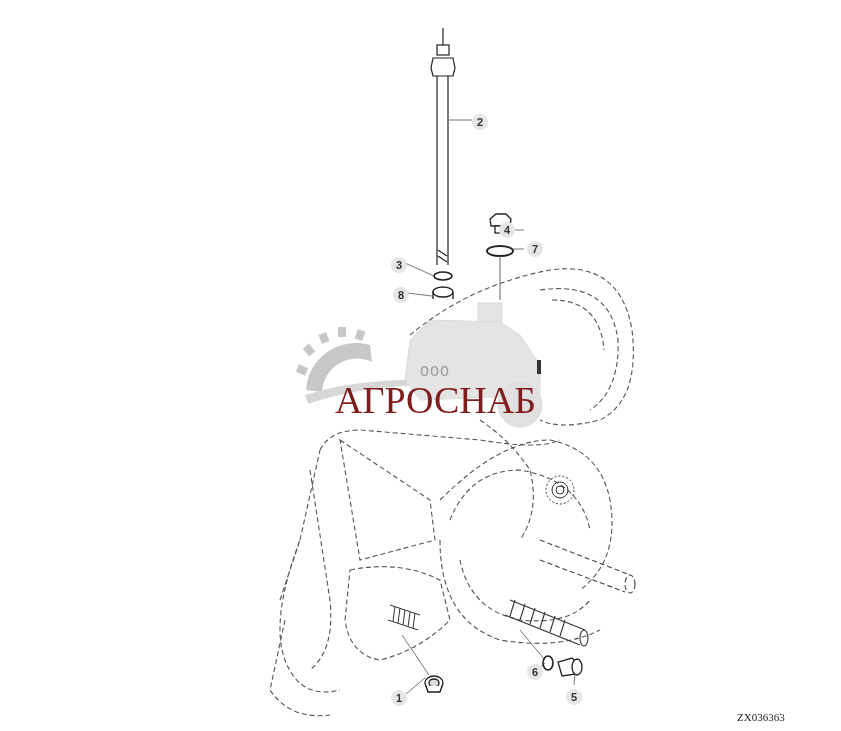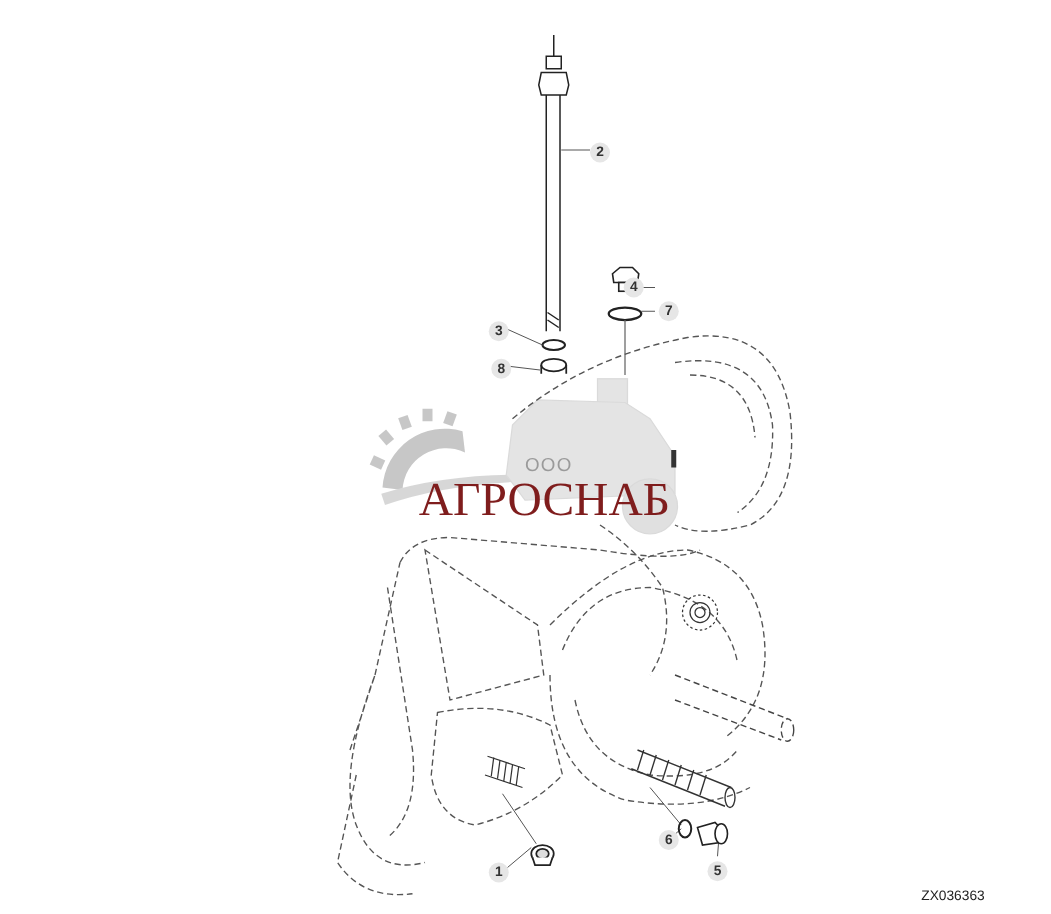--- a/index.html
+++ b/index.html
@@ -1,20 +1,20 @@
 <!DOCTYPE html>
 <html><head>
 <meta charset="utf-8">
 <style>
   html, body { margin: 0; padding: 0; background: #ffffff; }
   body { width: 841px; height: 731px; position: relative; overflow: hidden; font-family: "Liberation Sans", sans-serif; }
   #diagram { position: absolute; left: 0; top: 0; width: 841px; height: 731px; }
   .callout { position: absolute; width: 16px; height: 16px; border-radius: 50%; background: #e6e6e6; color: #333; font-size: 11px; font-weight: bold; line-height: 16px; text-align: center; font-family: "Liberation Sans", sans-serif; }
-  .ref { position: absolute; left: 737px; top: 711px; font-size: 11px; color: #222; font-family: Liberation Sans, sans-serif; }
-  .wm-ooo { position: absolute; left: 420px; top: 364px; font-size: 15px; color: #9a9a9a; letter-spacing: 1px; font-family: Liberation Sans, sans-serif; }
+  .ref { position: absolute; left: 737px; top: 711px; font-size: 11px; color: #222; font-family: Liberation Serif, serif; }
+  .wm-ooo { position: absolute; left: 420px; top: 364px; font-size: 15px; color: #9a9a9a; letter-spacing: 1px; font-family: Liberation Mono, monospace; }
   .wm-title { position: absolute; left: 335px; top: 378px; font-size: 38px; color: #7f1d1d; font-family: "Liberation Serif", serif; letter-spacing: 0px; }
 </style>
 </head>
 <body>
 
 <svg id="diagram" viewBox="0 0 841 731" xmlns="http://www.w3.org/2000/svg">
 
   <g opacity="0.55">
 
     <g fill="#9a9a9a">

